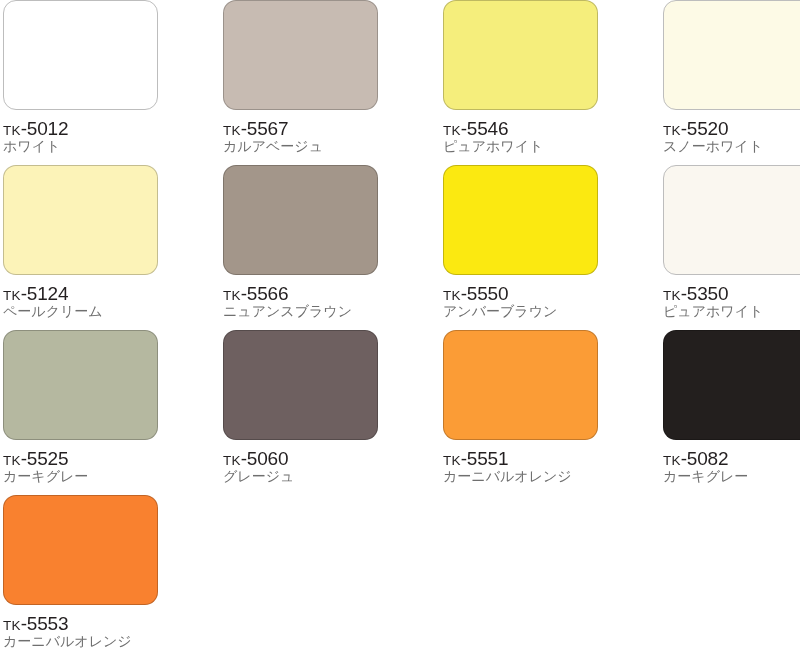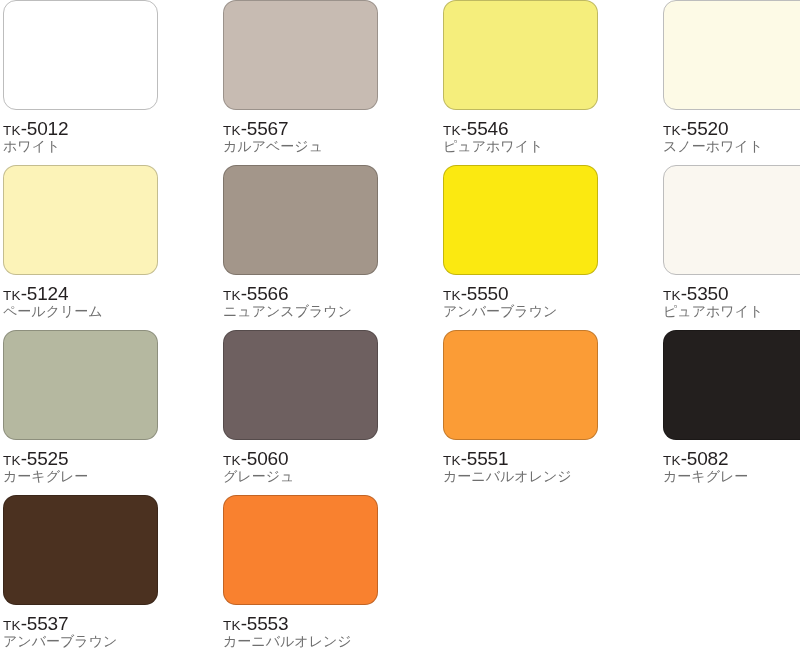--- a/index.html
+++ b/index.html
@@ -122,22 +122,17 @@
       <div class="swatch-chip" style="background: rgb(251, 156, 54);"></div>
       <div class="swatch-code"><span class="code-prefix">TK</span><span class="code-number">-5551</span></div>
       <div class="swatch-name">カーニバルオレンジ</div>
     </div>
     <div class="swatch-cell">
       <div class="swatch-chip" style="background: rgb(35, 31, 30);"></div>
       <div class="swatch-code"><span class="code-prefix">TK</span><span class="code-number">-5082</span></div>
       <div class="swatch-name">カーキグレー</div>
     </div>
     <div class="swatch-cell">
-      <div class="swatch-chip" style="background: rgb(75, 49, 32);"></div>
-      <div class="swatch-code"><span class="code-prefix">TK</span><span class="code-number">-5537</span></div>
-      <div class="swatch-name">アンバーブラウン</div>
-    </div>
-    <div class="swatch-cell">
       <div class="swatch-chip" style="background: rgb(249, 129, 47);"></div>
       <div class="swatch-code"><span class="code-prefix">TK</span><span class="code-number">-5553</span></div>
       <div class="swatch-name">カーニバルオレンジ</div>
     </div>
   </div>
 
 </body></html>

